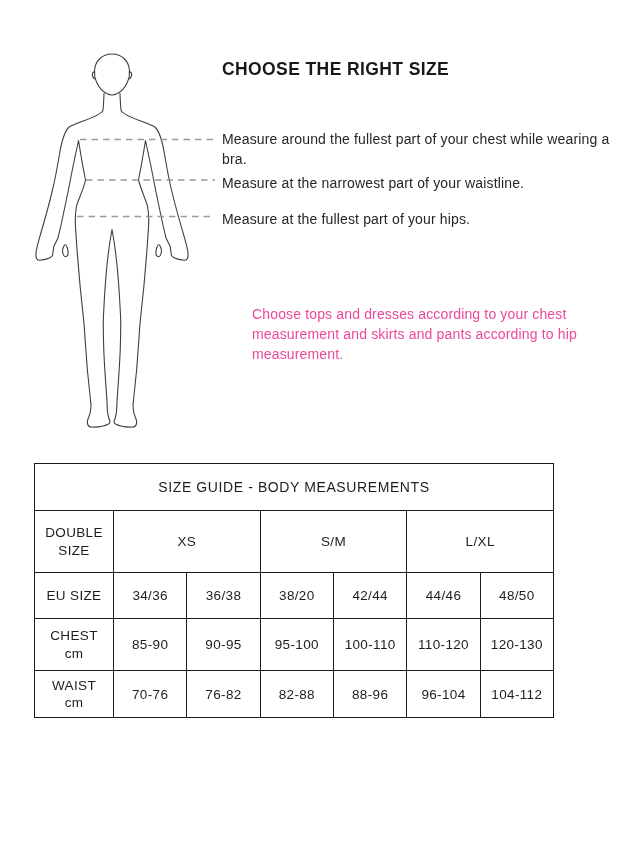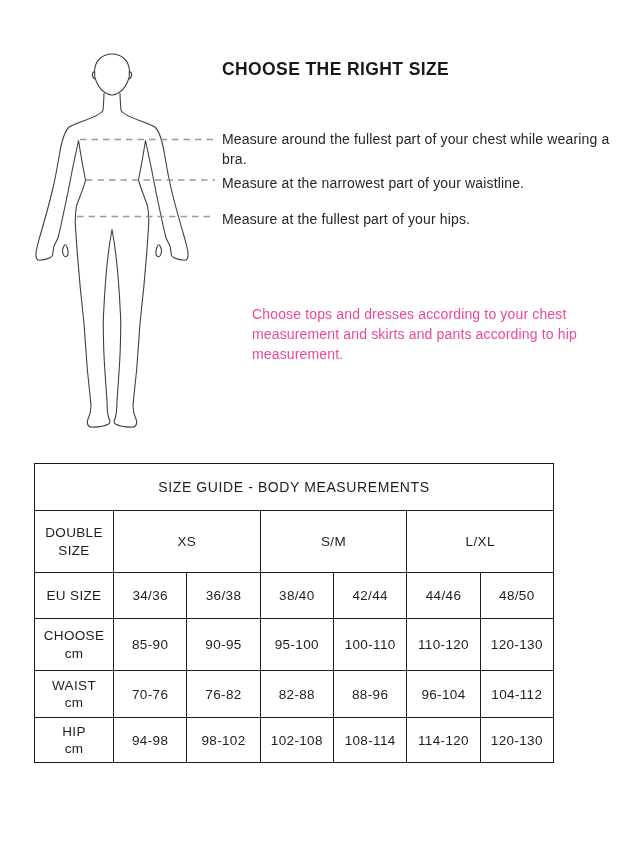--- a/index.html
+++ b/index.html
@@ -207,29 +207,29 @@
             <div class="wrap-label">DOUBLE SIZE</div>
           </td>
       <td colspan="2">XS</td>
       <td colspan="2">S/M</td>
       <td colspan="2">L/XL</td>
     </tr>
     <tr class="r-eu">
       <td>EU SIZE</td>
       <td>34/36</td>
       <td>36/38</td>
-      <td>38/40</td>
+      <td>38/20</td>
       <td>42/44</td>
       <td>44/46</td>
       <td>48/50</td>
     </tr>
     <tr class="r-chest">
       <td>
         <div class="two-line">
-          <div>CHOOSE</div>
+          <div>CHEST</div>
           <div>cm</div>
         </div>
       </td>
       <td>85-90</td>
       <td>90-95</td>
       <td>95-100</td>
       <td>100-110</td>
       <td>110-120</td>
       <td>120-130</td>
     </tr>
@@ -240,30 +240,16 @@
           <div>cm</div>
         </div>
       </td>
       <td>70-76</td>
       <td>76-82</td>
       <td>82-88</td>
       <td>88-96</td>
       <td>96-104</td>
       <td>104-112</td>
     </tr>
-    <tr class="r-hip">
-      <td>
-        <div class="two-line">
-          <div>HIP</div>
-          <div>cm</div>
-        </div>
-      </td>
-      <td>94-98</td>
-      <td>98-102</td>
-      <td>102-108</td>
-      <td>108-114</td>
-      <td>114-120</td>
-      <td>120-130</td>
-    </tr>
   </tbody>
     </table>
 
 </div>
 
 </body></html>

